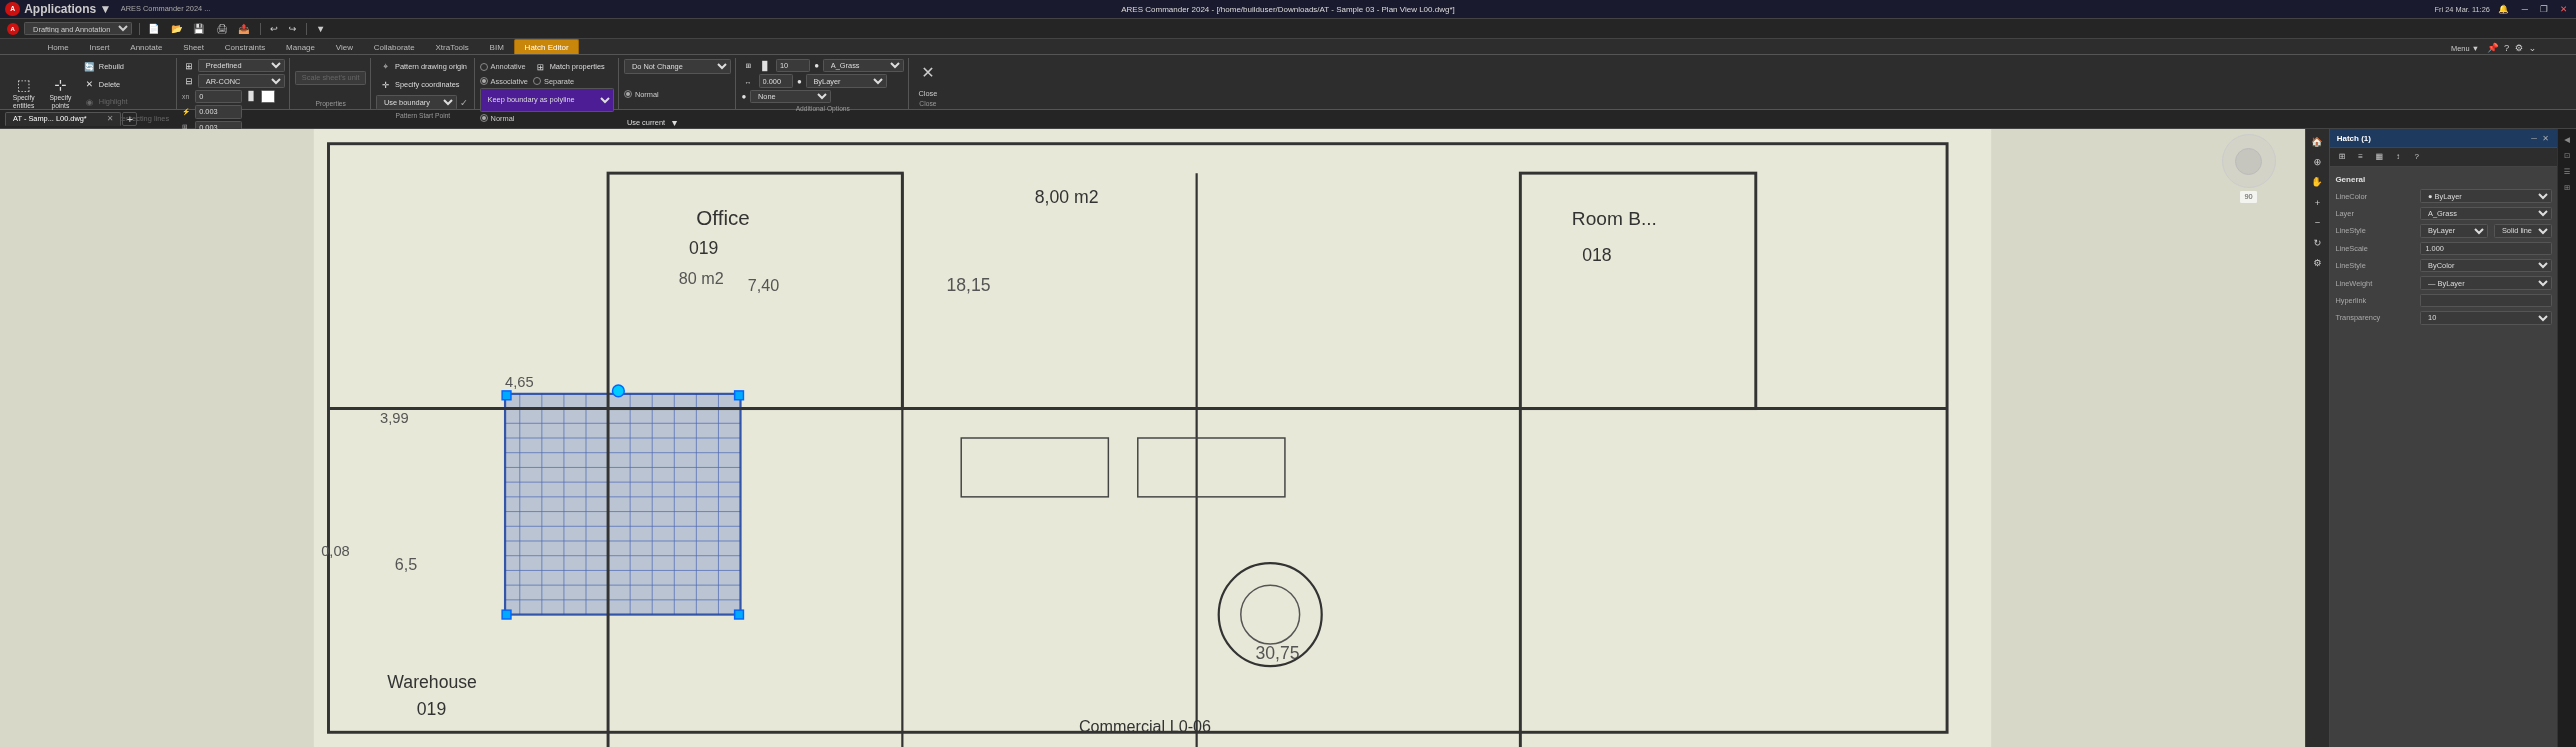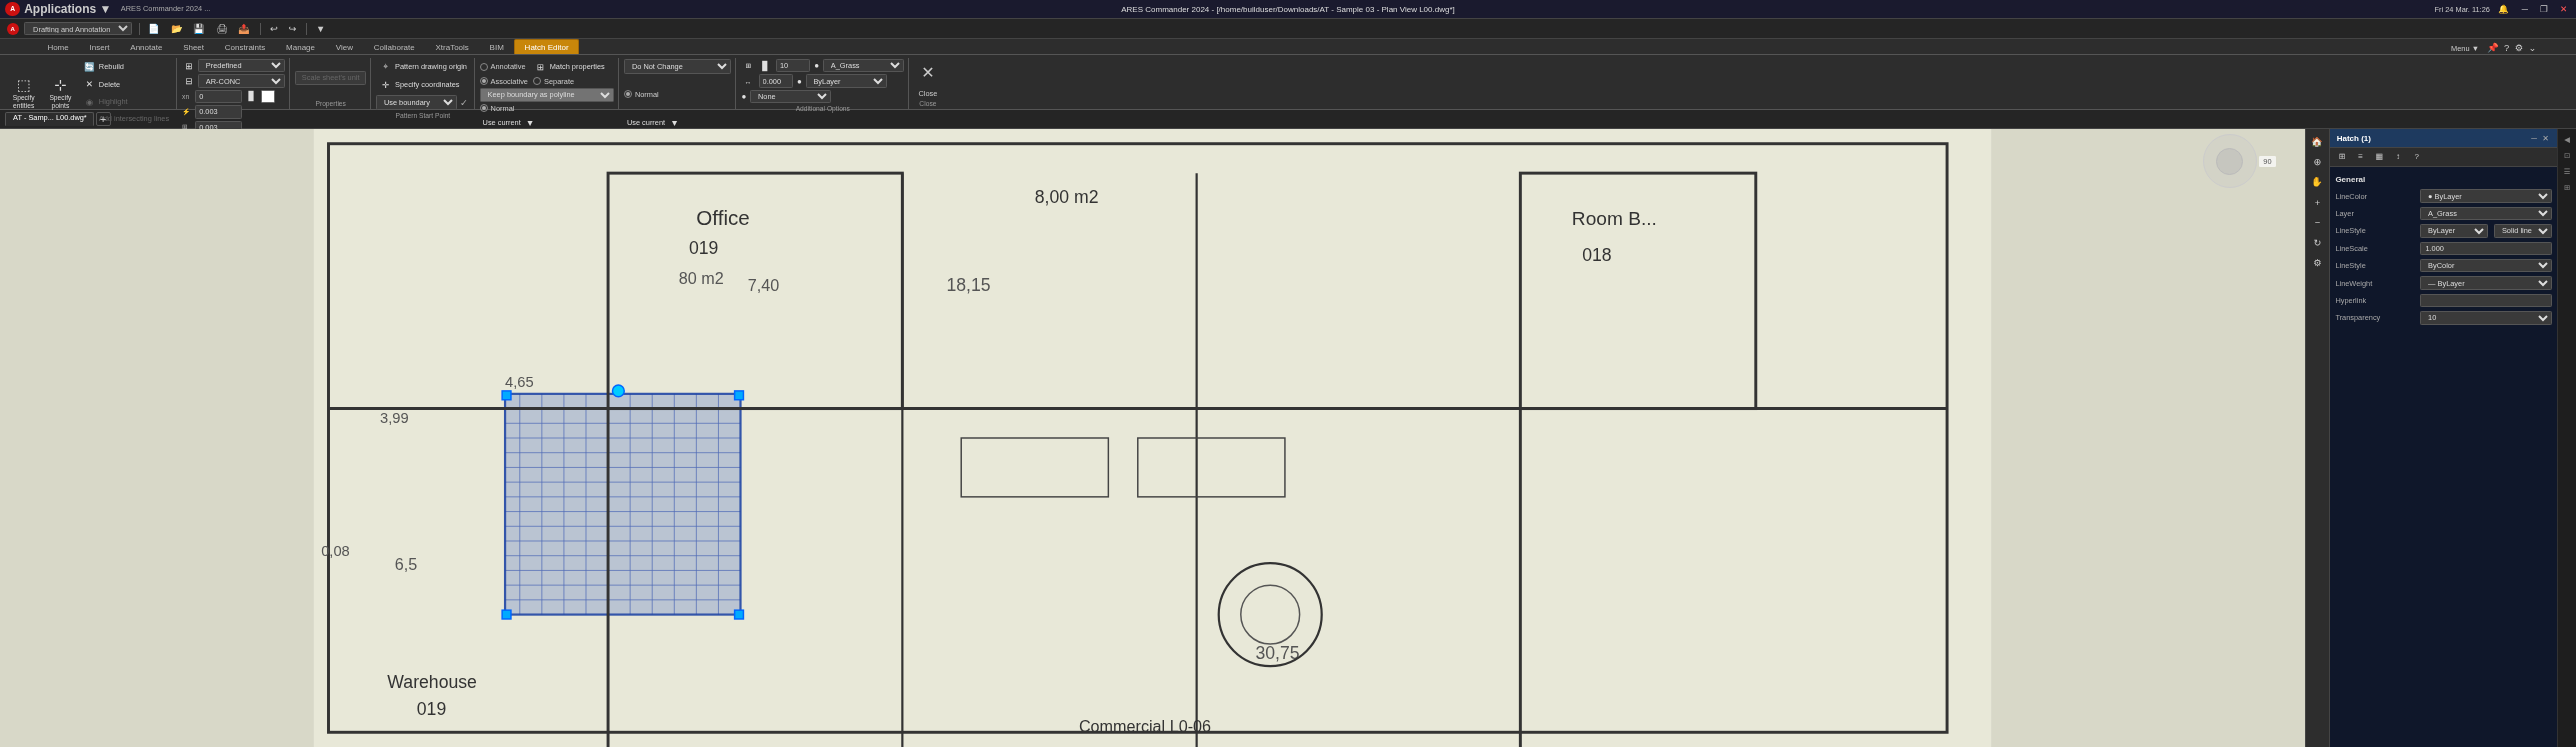--- a/index.html
+++ b/index.html
@@ -324,25 +324,25 @@
       flex-direction: column;
       gap: 2px;
       justify-content: center;
     }
     .mode-row {
       display: flex;
       align-items: center;
       gap: 2.7px;
     }
     .mode-big-select {
-      background: #737373;
+      background: #4c1d95;
       border: 0.7px solid #555;
       color: #ddd;
       font-size: 7.4px;
-      height: 14px;
+      height: 24px;
       padding: 0 2.7px;
       border-radius: 1.3px;
       min-width: 134px;
     }
     .radio-btn {
       display: flex;
       align-items: center;
       gap: 2.7px;
       font-size: 7.4px;
       color: #ccc;
@@ -462,21 +462,20 @@
       background: #3a3a3a;
       border: 0.7px solid #555;
       color: #ccc;
       font-size: 7.4px;
       padding: 0 6.7px;
       border-radius: 2px 2px 0 0;
       display: flex;
       align-items: center;
       gap: 20px;
       cursor: pointer;
-      flex-direction: column;
     }
     .file-tab.active {
       background: #2d2d2d;
       color: #fff;
       border-bottom: 0.7px solid #2d2d2d;
     }
     .file-tab-close {
       font-size: 8px;
       color: #999;
       cursor: pointer;
@@ -531,21 +530,21 @@
       font-size: 9.4px;
       display: flex;
       align-items: center;
       justify-content: center;
       border-radius: 2px;
     }
 
     
     #properties-panel {
       width: 228px;
-      background: #0f172a;
+      background: #404040;
       border-left: 0.7px solid #444;
       display: flex;
       flex-direction: column;
     }
     #properties-header {
       background: #1e3a5f;
       height: 19px;
       display: flex;
       align-items: center;
       justify-content: space-between;
@@ -638,21 +637,21 @@
       padding: 0 2.7px;
       border-radius: 1.3px;
     }
 
     
     #nav-controls {
       position: absolute;
       right: 5.4px;
       top: 5.4px;
       display: flex;
-      flex-direction: row;
+      flex-direction: column;
       align-items: center;
       gap: 2.7px;
     }
     .nav-circle {
       width: 54px;
       height: 54px;
       border-radius: 50%;
       border: 1.3px solid #ccc;
       background: rgba(200,200,200,0.3);
       display: flex;

